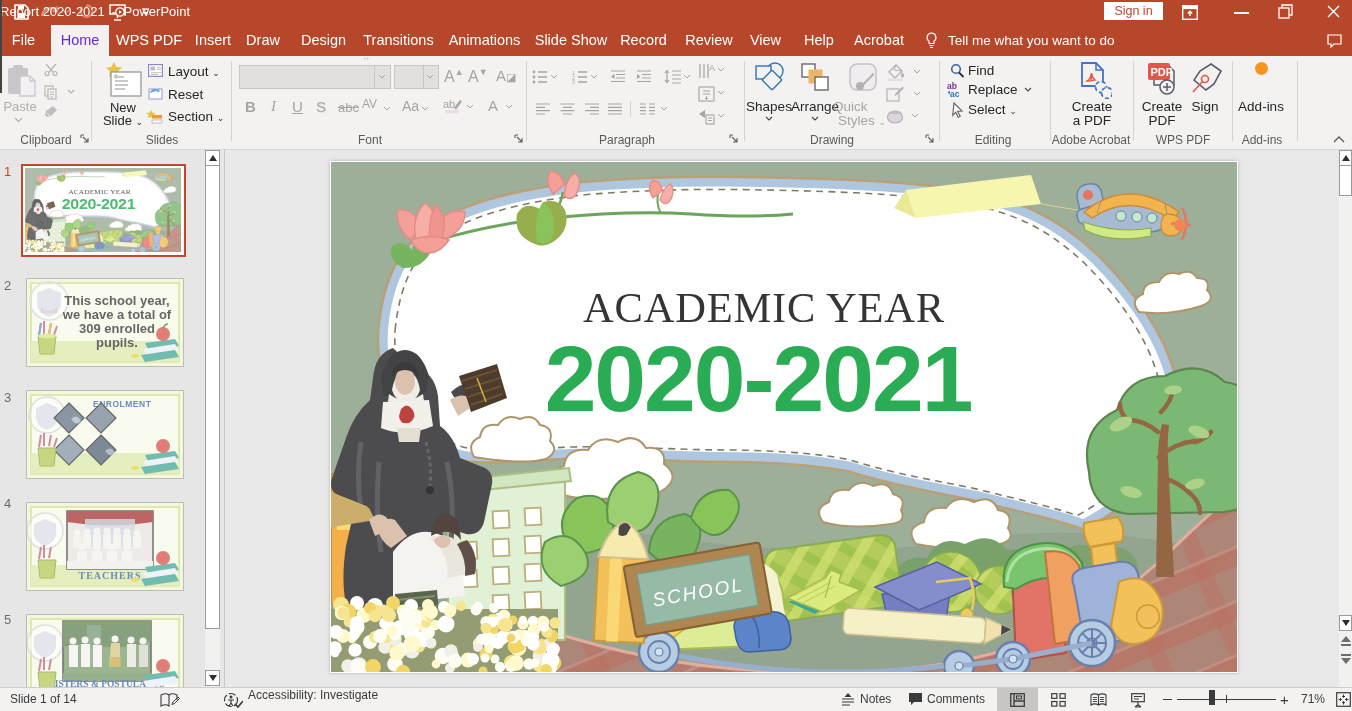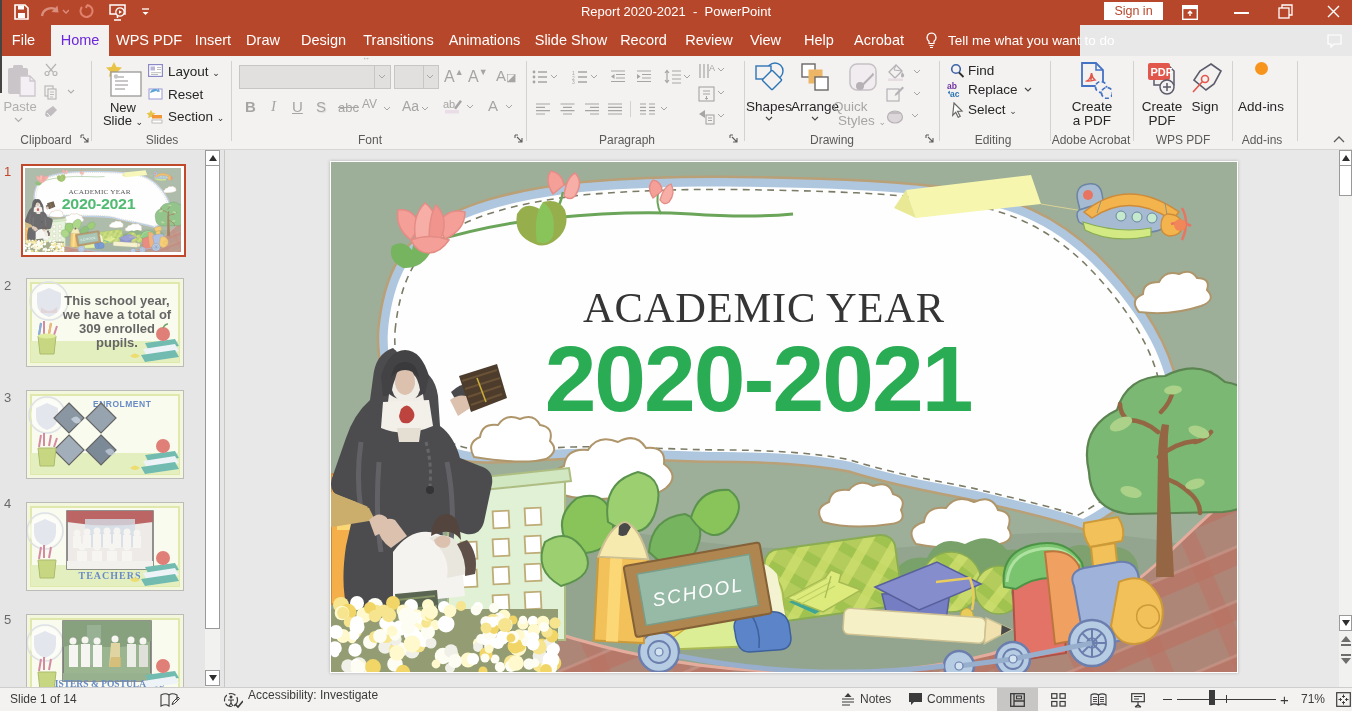--- a/index.html
+++ b/index.html
@@ -1,21 +1,21 @@
 <!DOCTYPE html>
 <html><head>
 <meta charset="utf-8">
 <style>
 * { margin:0; padding:0; box-sizing:border-box; }
 html,body { width:1352px; height:711px; overflow:hidden; font-family:"Liberation Sans", sans-serif; }
 #app { position:relative; width:1352px; height:711px; background:#E8E8E8; }
 .abs { position:absolute; }
 
 #titlebar { position:absolute; left:0; top:0; width:1352px; height:25px; background:#B7472A; }
-#tabrow { position:absolute; left:0; top:25px; width:1080px; height:31px; background:#B7472A; }
+#tabrow { position:absolute; left:0; top:25px; width:1352px; height:31px; background:#B7472A; }
 .tab { position:absolute; top:0; height:31px; line-height:31px; color:#fff; font-size:14.5px; text-align:center; white-space:nowrap; }
 #hometab { position:absolute; left:51px; top:25px; width:58px; height:31px; background:#F3F2F1; color:#6d28d9; font-size:14.5px; text-align:center; line-height:31px; }
 #ribbon { position:absolute; left:0; top:56px; width:1352px; height:94px; background:#F3F2F1; border-bottom:1px solid #D8D6D4; }
 .gdiv { position:absolute; top:5px; width:1px; height:80px; background:#D4D2D0; }
 .glabel { position:absolute; top:77px; font-size:12px; color:#5A5A58; text-align:center; width:120px; margin-left:-60px; }
 .launch { position:absolute; top:79px; width:10px; height:10px; }
 .gray { color:#A7A5A3; }
 .dark { color:#444; }
 
 #thumbpanel { position:absolute; left:0; top:150px; width:225px; height:537px; background:#E6E6E6; border-right:1px solid #C9C7C5; }
@@ -48,21 +48,21 @@
     <svg class="abs" style="left:109px;top:4px;" width="17" height="17" viewBox="0 0 17 17">
         <rect x="1" y="1" width="15" height="9" fill="none" stroke="#fff" stroke-width="1.5"></rect>
         <path d="M8.5 10 v4 M5 16 h7" stroke="#fff" stroke-width="1.5"></path>
         <circle cx="11" cy="8" r="4.2" fill="#B7472A" stroke="#fff" stroke-width="1.2"></circle>
         <path d="M10 6.3 l3 1.7 -3 1.7z" fill="#fff"></path>
       </svg>
     <svg class="abs" style="left:141px;top:8px;" width="9" height="9" viewBox="0 0 9 9">
         <path d="M1 1 h7" stroke="#fff" stroke-width="1.3"></path>
         <path d="M1.5 4 l3 3 3 -3z" fill="#fff"></path>
       </svg>
-    <div class="abs" style="left:0;top:0;width:1352px;height:25px;text-align:center;line-height:24px;color:#fff;font-size:13px;">Report 2020-2021&nbsp; -&nbsp; PowerPoint</div>
+    <div class="abs" style="left:0;top:0;width:1352px;height:25px;text-align:left;line-height:24px;color:#fff;font-size:13px;">Report 2020-2021&nbsp; -&nbsp; PowerPoint</div>
     <div class="abs" style="left:1104px;top:2px;width:59px;height:18px;background:#fff;text-align:center;line-height:18px;color:#B7472A;font-size:12.5px;">Sign in</div>
     <svg class="abs" style="left:1182px;top:5px;" width="16" height="15" viewBox="0 0 16 15">
         <rect x="0.7" y="0.7" width="14.6" height="13.6" fill="none" stroke="#fff" stroke-width="1.4"></rect>
         <rect x="0.7" y="0.7" width="14.6" height="3.4" fill="#fff"></rect>
         <path d="M8 11 V6.5 M5.8 8.5 L8 6.3l2.2 2.2" stroke="#fff" stroke-width="1.4" fill="none"></path>
       </svg>
     <div class="abs" style="left:1234px;top:12px;width:15px;height:1.6px;background:#fff;"></div>
     <svg class="abs" style="left:1278px;top:4px;" width="15" height="15" viewBox="0 0 15 15">
         <rect x="1" y="4" width="10" height="10" fill="none" stroke="#fff" stroke-width="1.3"></rect>
         <path d="M4 4 V1 h10 v10 h-3" fill="none" stroke="#fff" stroke-width="1.3"></path>

